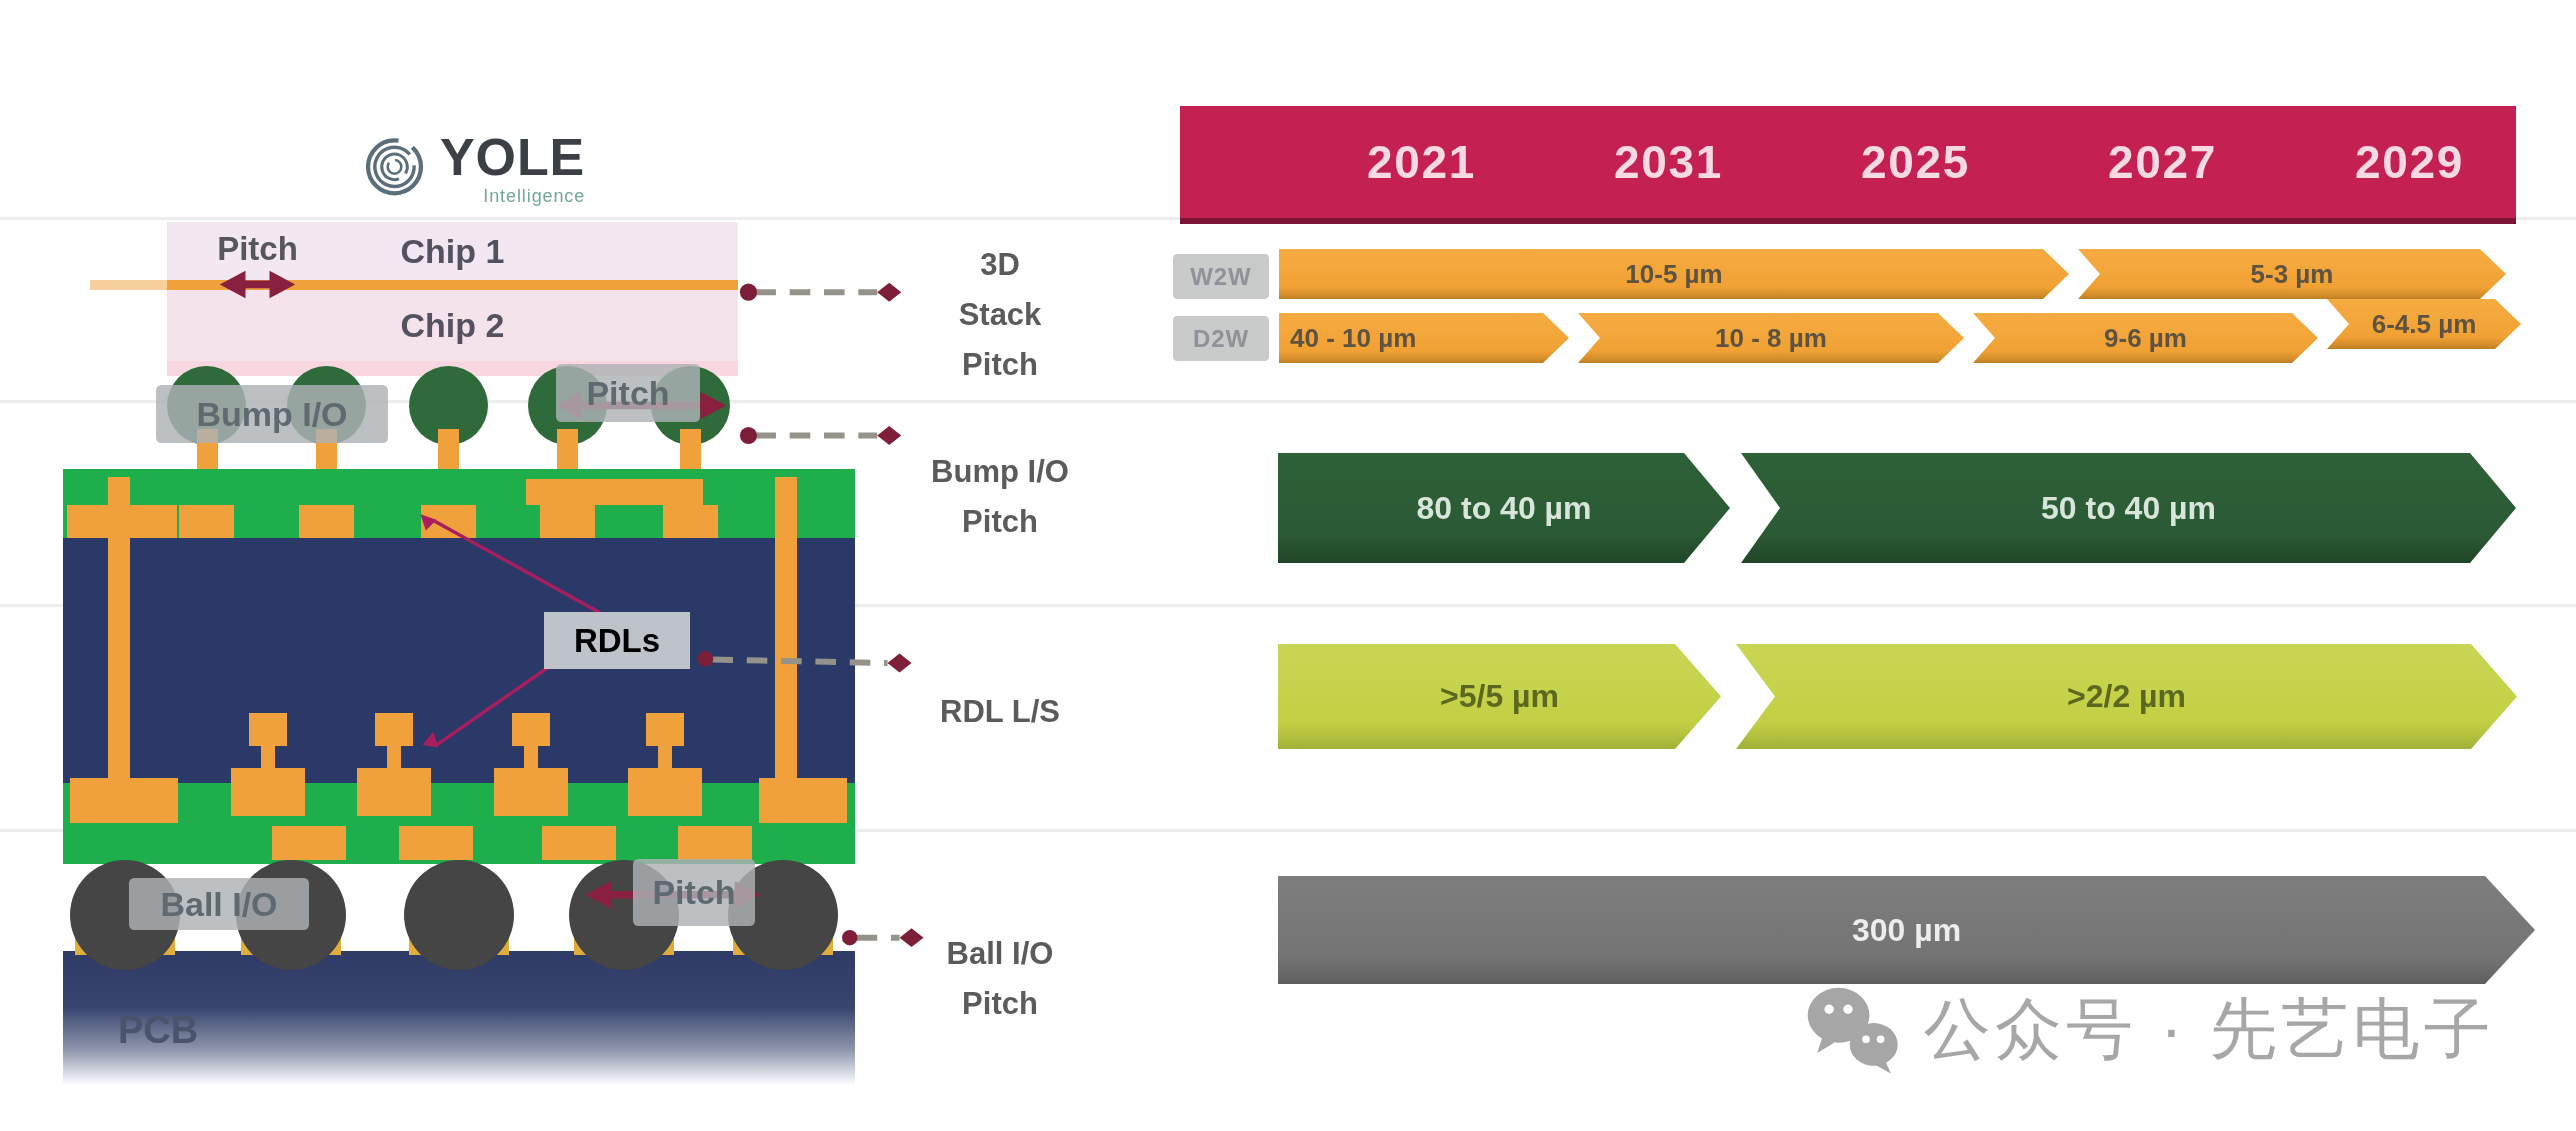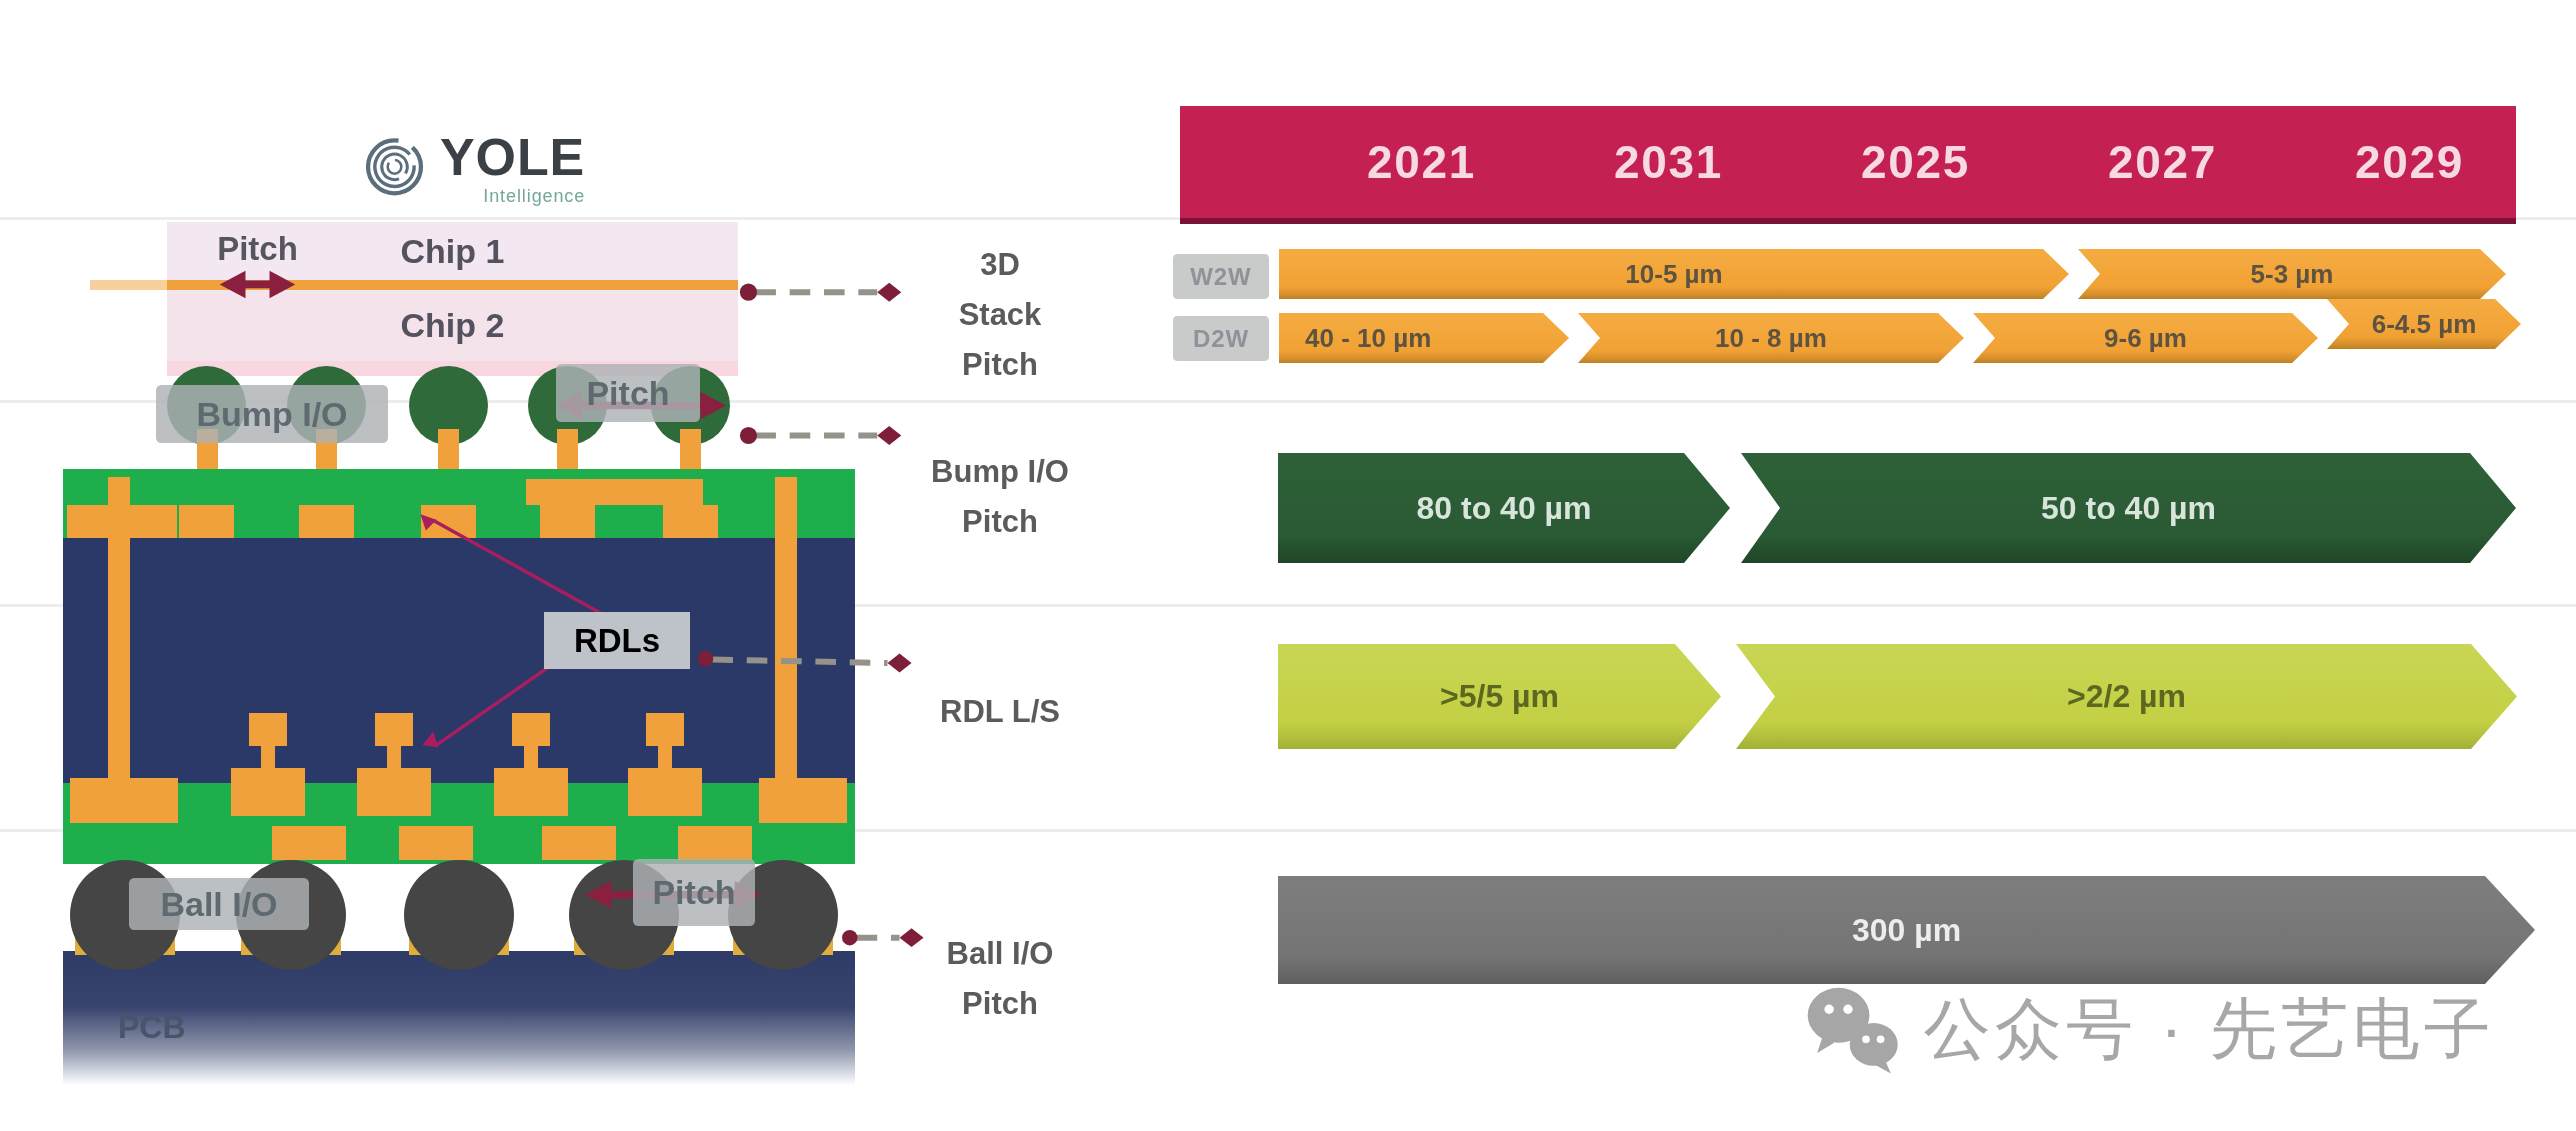--- a/index.html
+++ b/index.html
@@ -43,21 +43,21 @@
   .chiptext{position:absolute;width:100%;text-align:center;color:#53525E;
             font-size:34px;font-weight:bold;}
   .pitchtext{position:absolute;color:#56565F;font-size:33px;font-weight:bold;}
   .bump{position:absolute;width:79px;height:79px;border-radius:50%;background:#2F6B3A;}
   .ball{position:absolute;width:110px;height:110px;border-radius:50%;background:#454545;}
   .cu{position:absolute;background:#F0A13B;}
   .band-green{position:absolute;left:63px;width:792px;background:#1FAE4C;}
   .band-navy{position:absolute;left:63px;top:538px;width:792px;height:246px;background:#2A3968;}
   .pcb{position:absolute;left:63px;top:951px;width:792px;height:134px;
        background:linear-gradient(180deg,#2E3B66 0%,#39456F 42%,#8E97AC 74%,#EDEFF4 96%,#ffffff 100%);}
-  .pcbtext{position:absolute;left:55px;top:58px;color:#49536B;font-size:32px;font-weight:bold;}
+  .pcbtext{position:absolute;left:55px;top:58px;color:#49536B;font-size:38px;font-weight:bold;}
   .glabel{position:absolute;background:rgba(173,178,182,.82);border-radius:5.2px;
           display:flex;align-items:center;justify-content:center;
           color:#5F6A70;font-size:34px;font-weight:bold;}
   .rdlsbox{position:absolute;left:544px;top:612px;width:146px;height:57px;
            background:rgba(198,202,208,.95);display:flex;align-items:center;justify-content:center;
            color:#000000;font-size:33px;font-weight:bold;}
   .ballpad{position:absolute;width:100px;height:19px;background:#E1AD3A;}
 
   
   .logo{position:absolute;left:361px;top:131px;display:flex;align-items:flex-start;}
@@ -238,21 +238,21 @@
     <div>Ball I/O</div>
     <div>Pitch</div>
   </div>
 
   <div class="tagbox" style="left:1173px;top:254px">W2W</div>
   <div class="tagbox" style="left:1173px;top:316px">D2W</div>
 
   <div class="seg orange" style="--hd:26px;--nd:0px;left:1279px;top:249px;width:790px;height:50px">10-5 µm</div>
   <div class="seg orange" style="--hd:26px;--nd:22px;left:2078px;top:249px;width:428px;height:50px">5-3 µm</div>
 
-  <div class="seg orange" style="--hd:26px;--nd:0px;left:1279px;top:313px;width:290px;height:50px;justify-content:flex-start;padding-left:26px;box-sizing:border-box">40 - 10 µm</div>
+  <div class="seg orange" style="--hd:26px;--nd:0px;left:1279px;top:313px;width:290px;height:50px;justify-content:flex-start;padding-left:11px;box-sizing:border-box">40 - 10 µm</div>
   <div class="seg orange" style="--hd:26px;--nd:22px;left:1578px;top:313px;width:386px;height:50px">10 - 8 µm</div>
   <div class="seg orange" style="--hd:26px;--nd:22px;left:1973px;top:313px;width:345px;height:50px">9-6 µm</div>
   <div class="seg orange" style="--hd:26px;--nd:22px;left:2327px;top:299px;width:194px;height:50px">6-4.5 µm</div>
 
   <div class="seg green" style="--hd:46px;--nd:0px;left:1278px;top:453px;width:452px;height:110px">80 to 40 µm</div>
   <div class="seg green" style="--hd:46px;--nd:39px;left:1741px;top:453px;width:775px;height:110px">50 to 40 µm</div>
 
   <div class="seg lime" style="--hd:46px;--nd:0px;left:1278px;top:644px;width:443px;height:105px">&gt;5/5 µm</div>
   <div class="seg lime" style="--hd:46px;--nd:39px;left:1736px;top:644px;width:781px;height:105px">&gt;2/2 µm</div>
 

